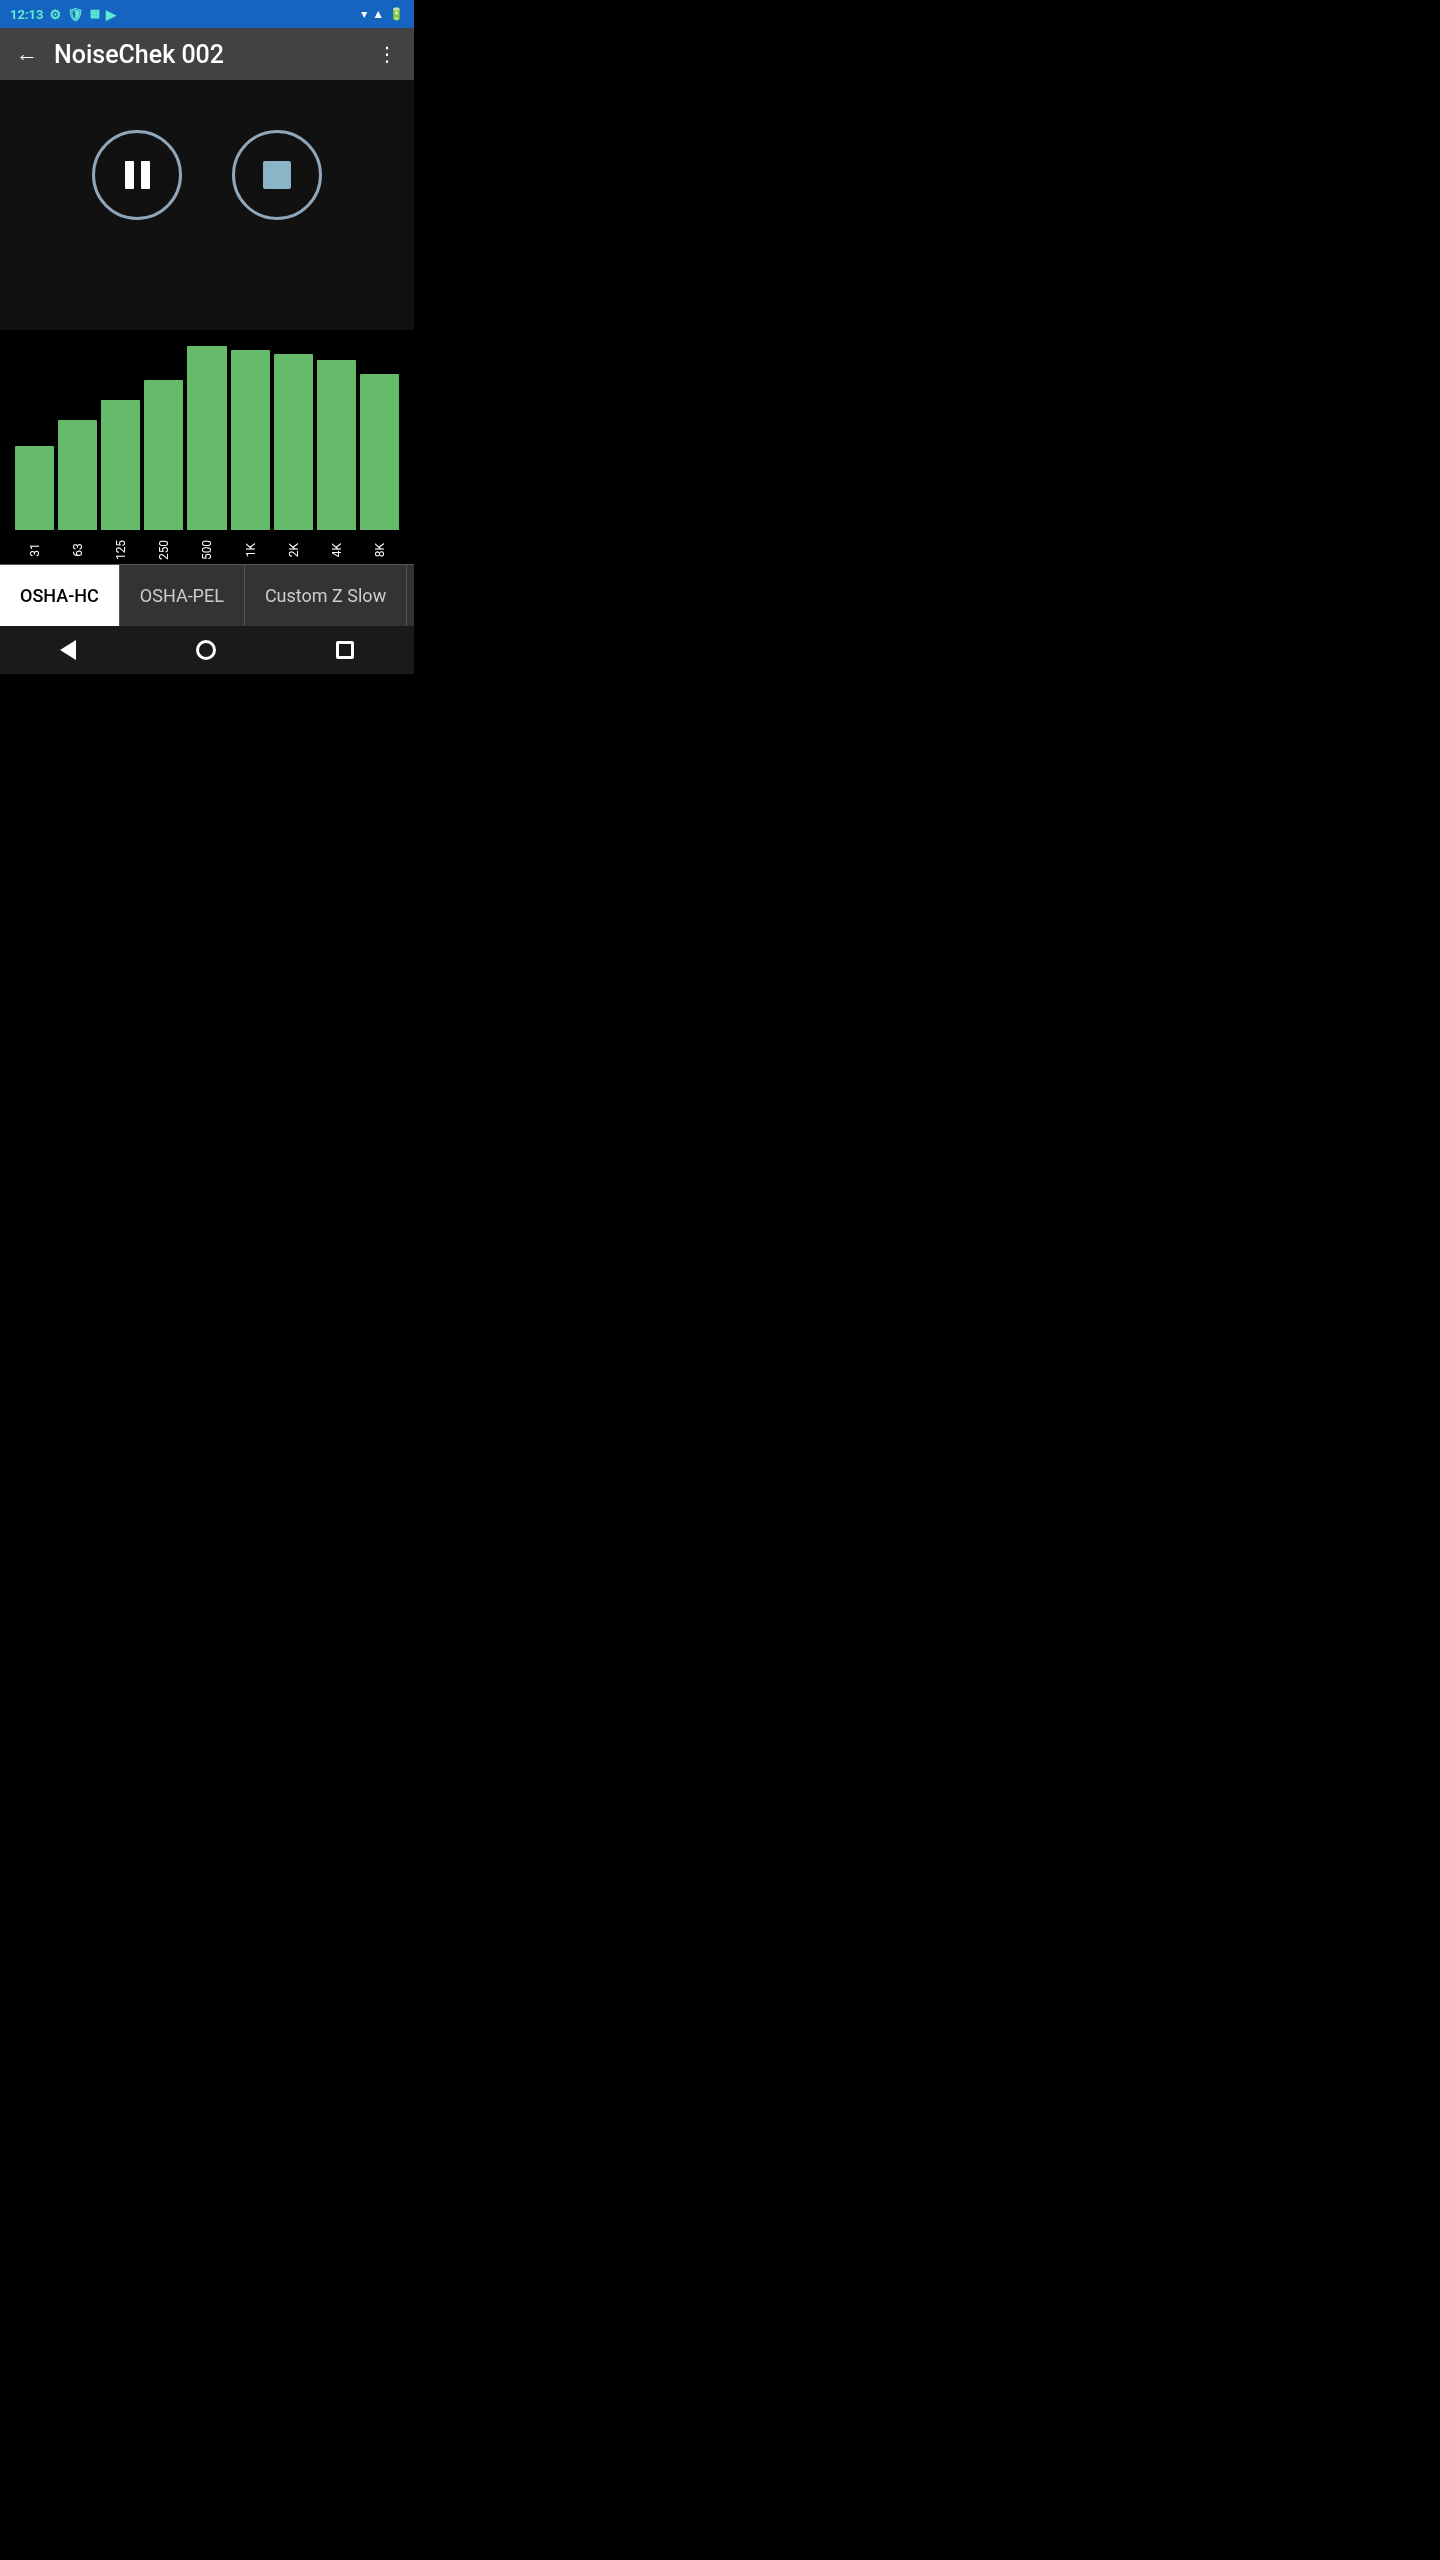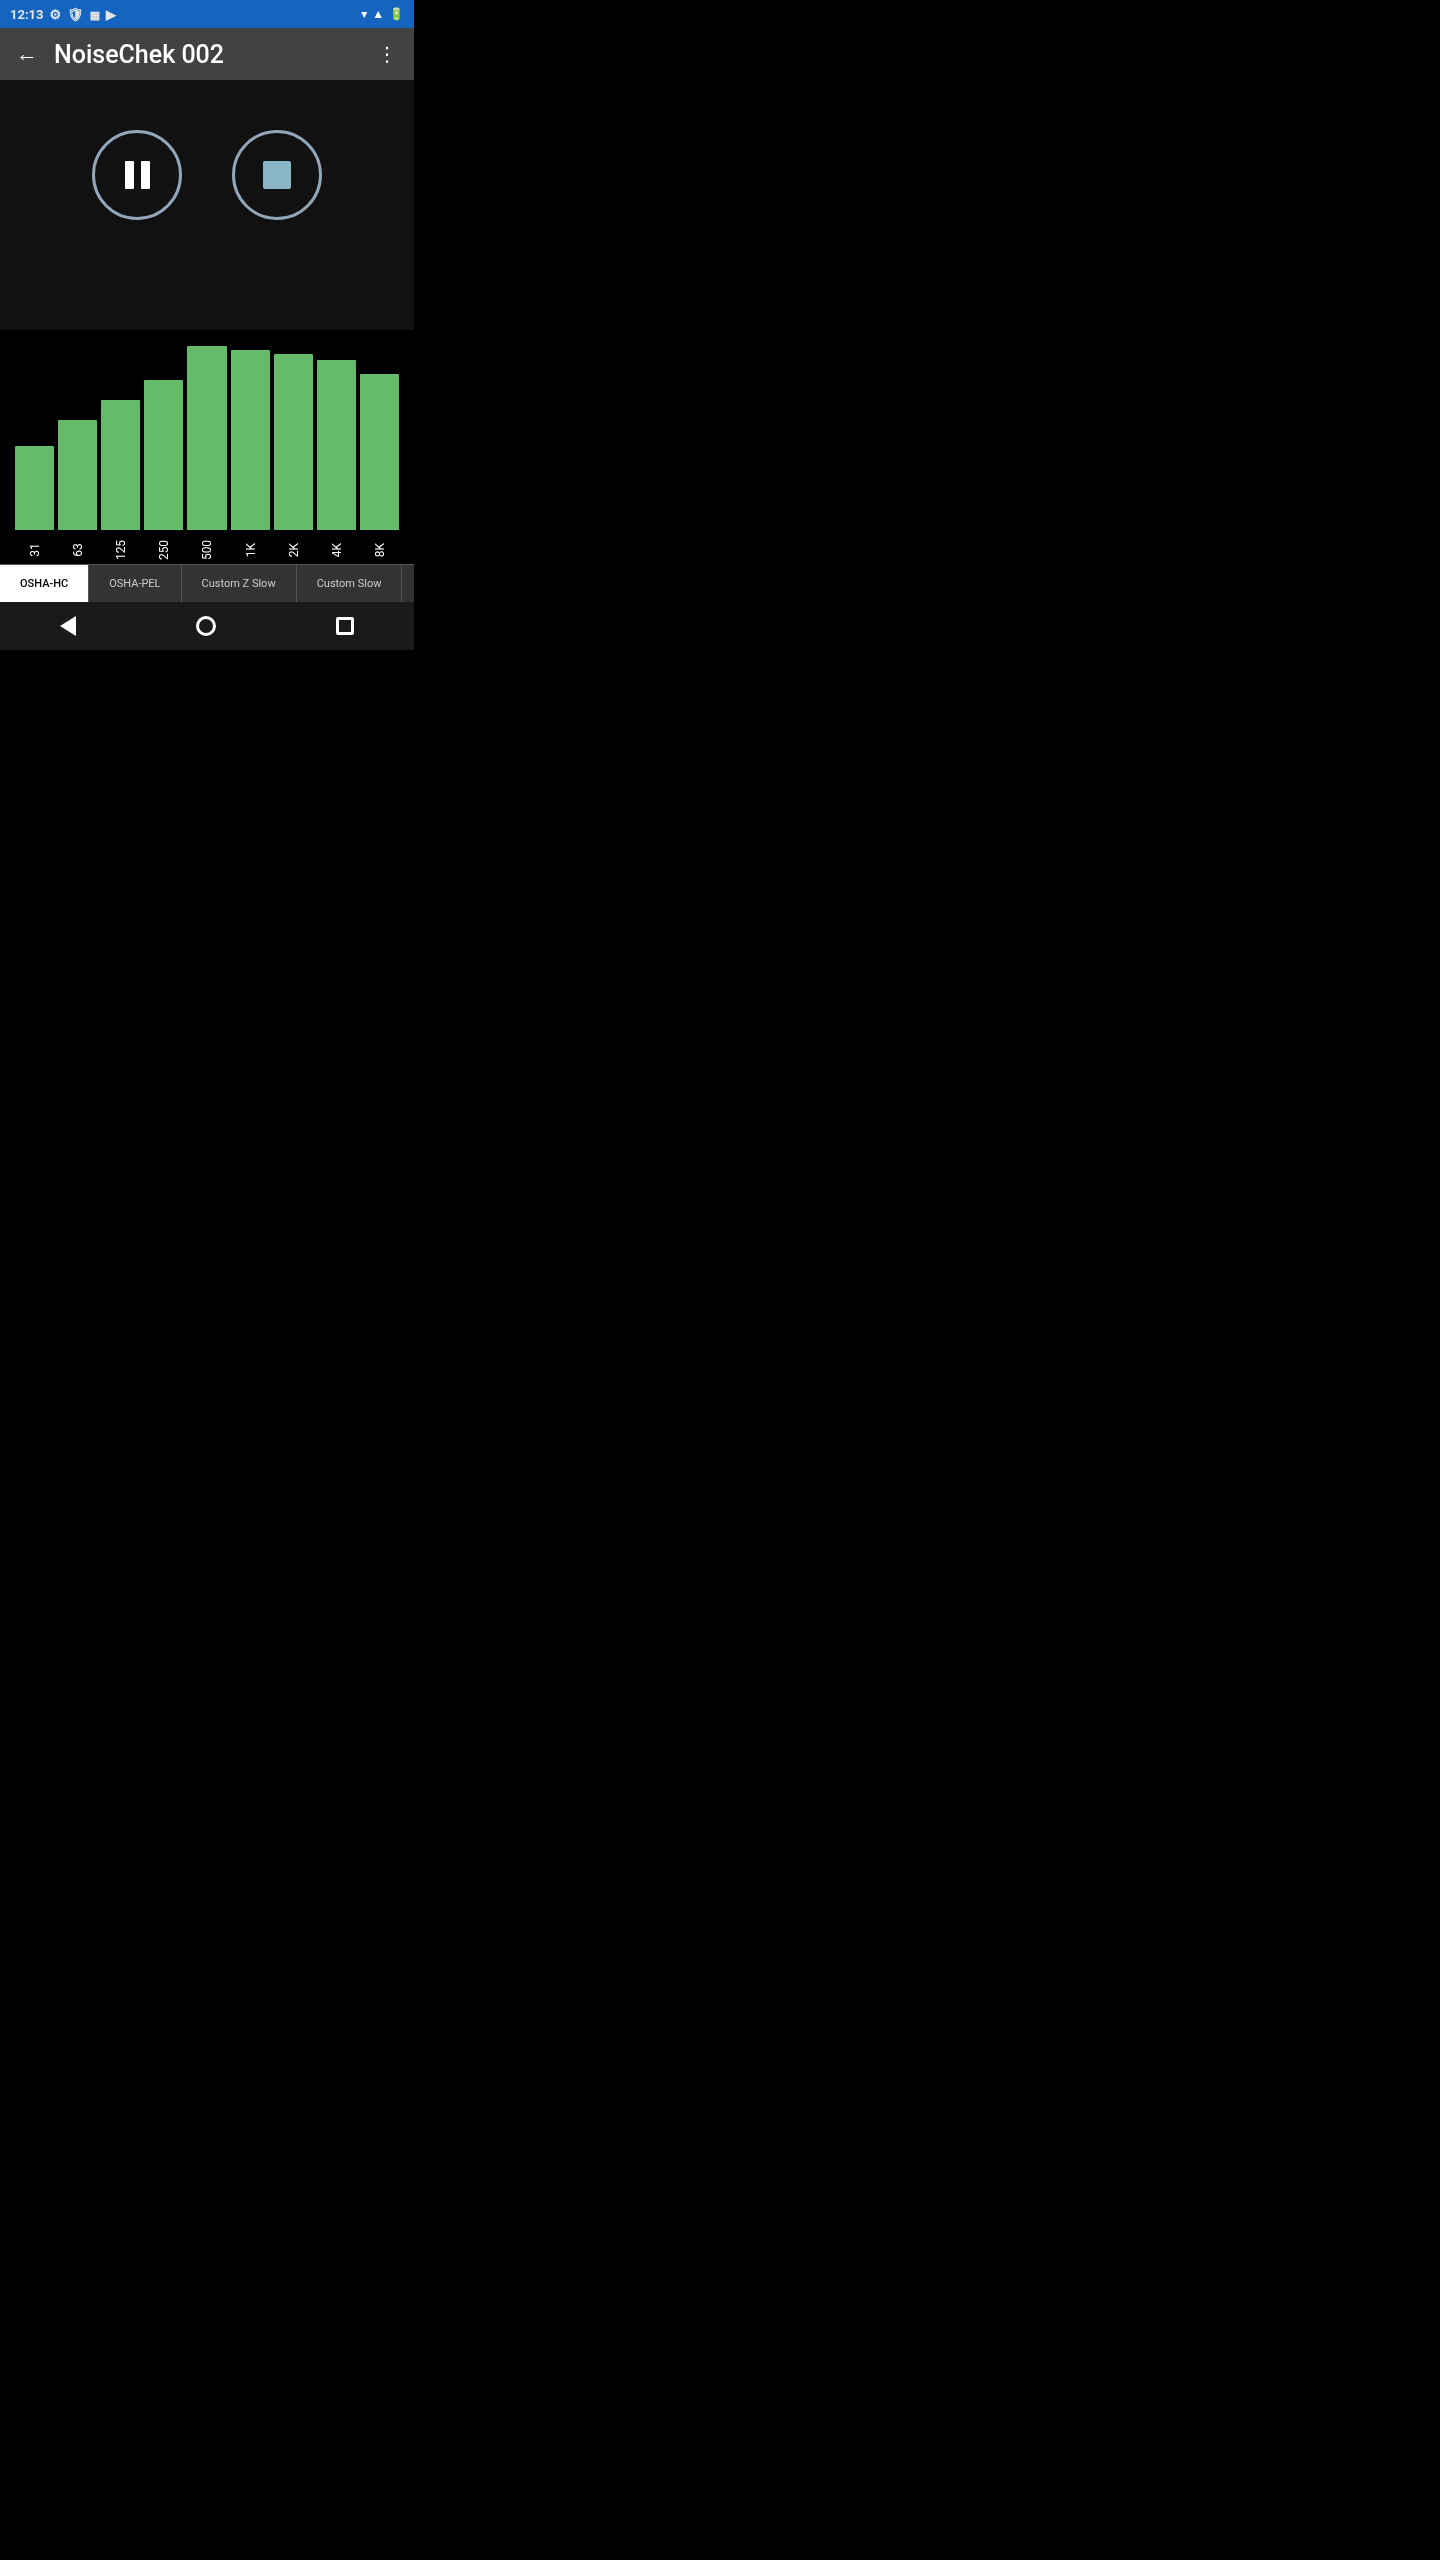--- a/index.html
+++ b/index.html
@@ -22,23 +22,23 @@
       height: 28px;
       background: #1565C0;
       display: flex;
       align-items: center;
       justify-content: space-between;
       padding: 0 10px;
     }
 
     .status-left {
       display: flex;
-      align-items: flex-end;
+      align-items: flex-start;
       gap: 6px;
-      color: #e5e5e5;
+      color: #5eead4;
       font-size: 13px;
       font-weight: bold;
     }
 
     .status-right {
       display: flex;
       align-items: center;
       gap: 5px;
       color: white;
       font-size: 12px;
@@ -175,23 +175,23 @@
     .tabs-row {
       display: flex;
       background: #333;
       border-top: 1px solid #555;
       overflow-x: auto;
       white-space: nowrap;
     }
 
     .tab-item {
       flex: 0 0 auto;
-      padding: 12px 20px;
+      padding: 20px 20px;
       color: #ccc;
-      font-size: 11px;
+      font-size: 18px;
       cursor: pointer;
       text-align: center;
       border-right: 1px solid #555;
     }
 
     .tab-item.active {
       background: white;
       color: black;
       font-weight: 500;
     }

